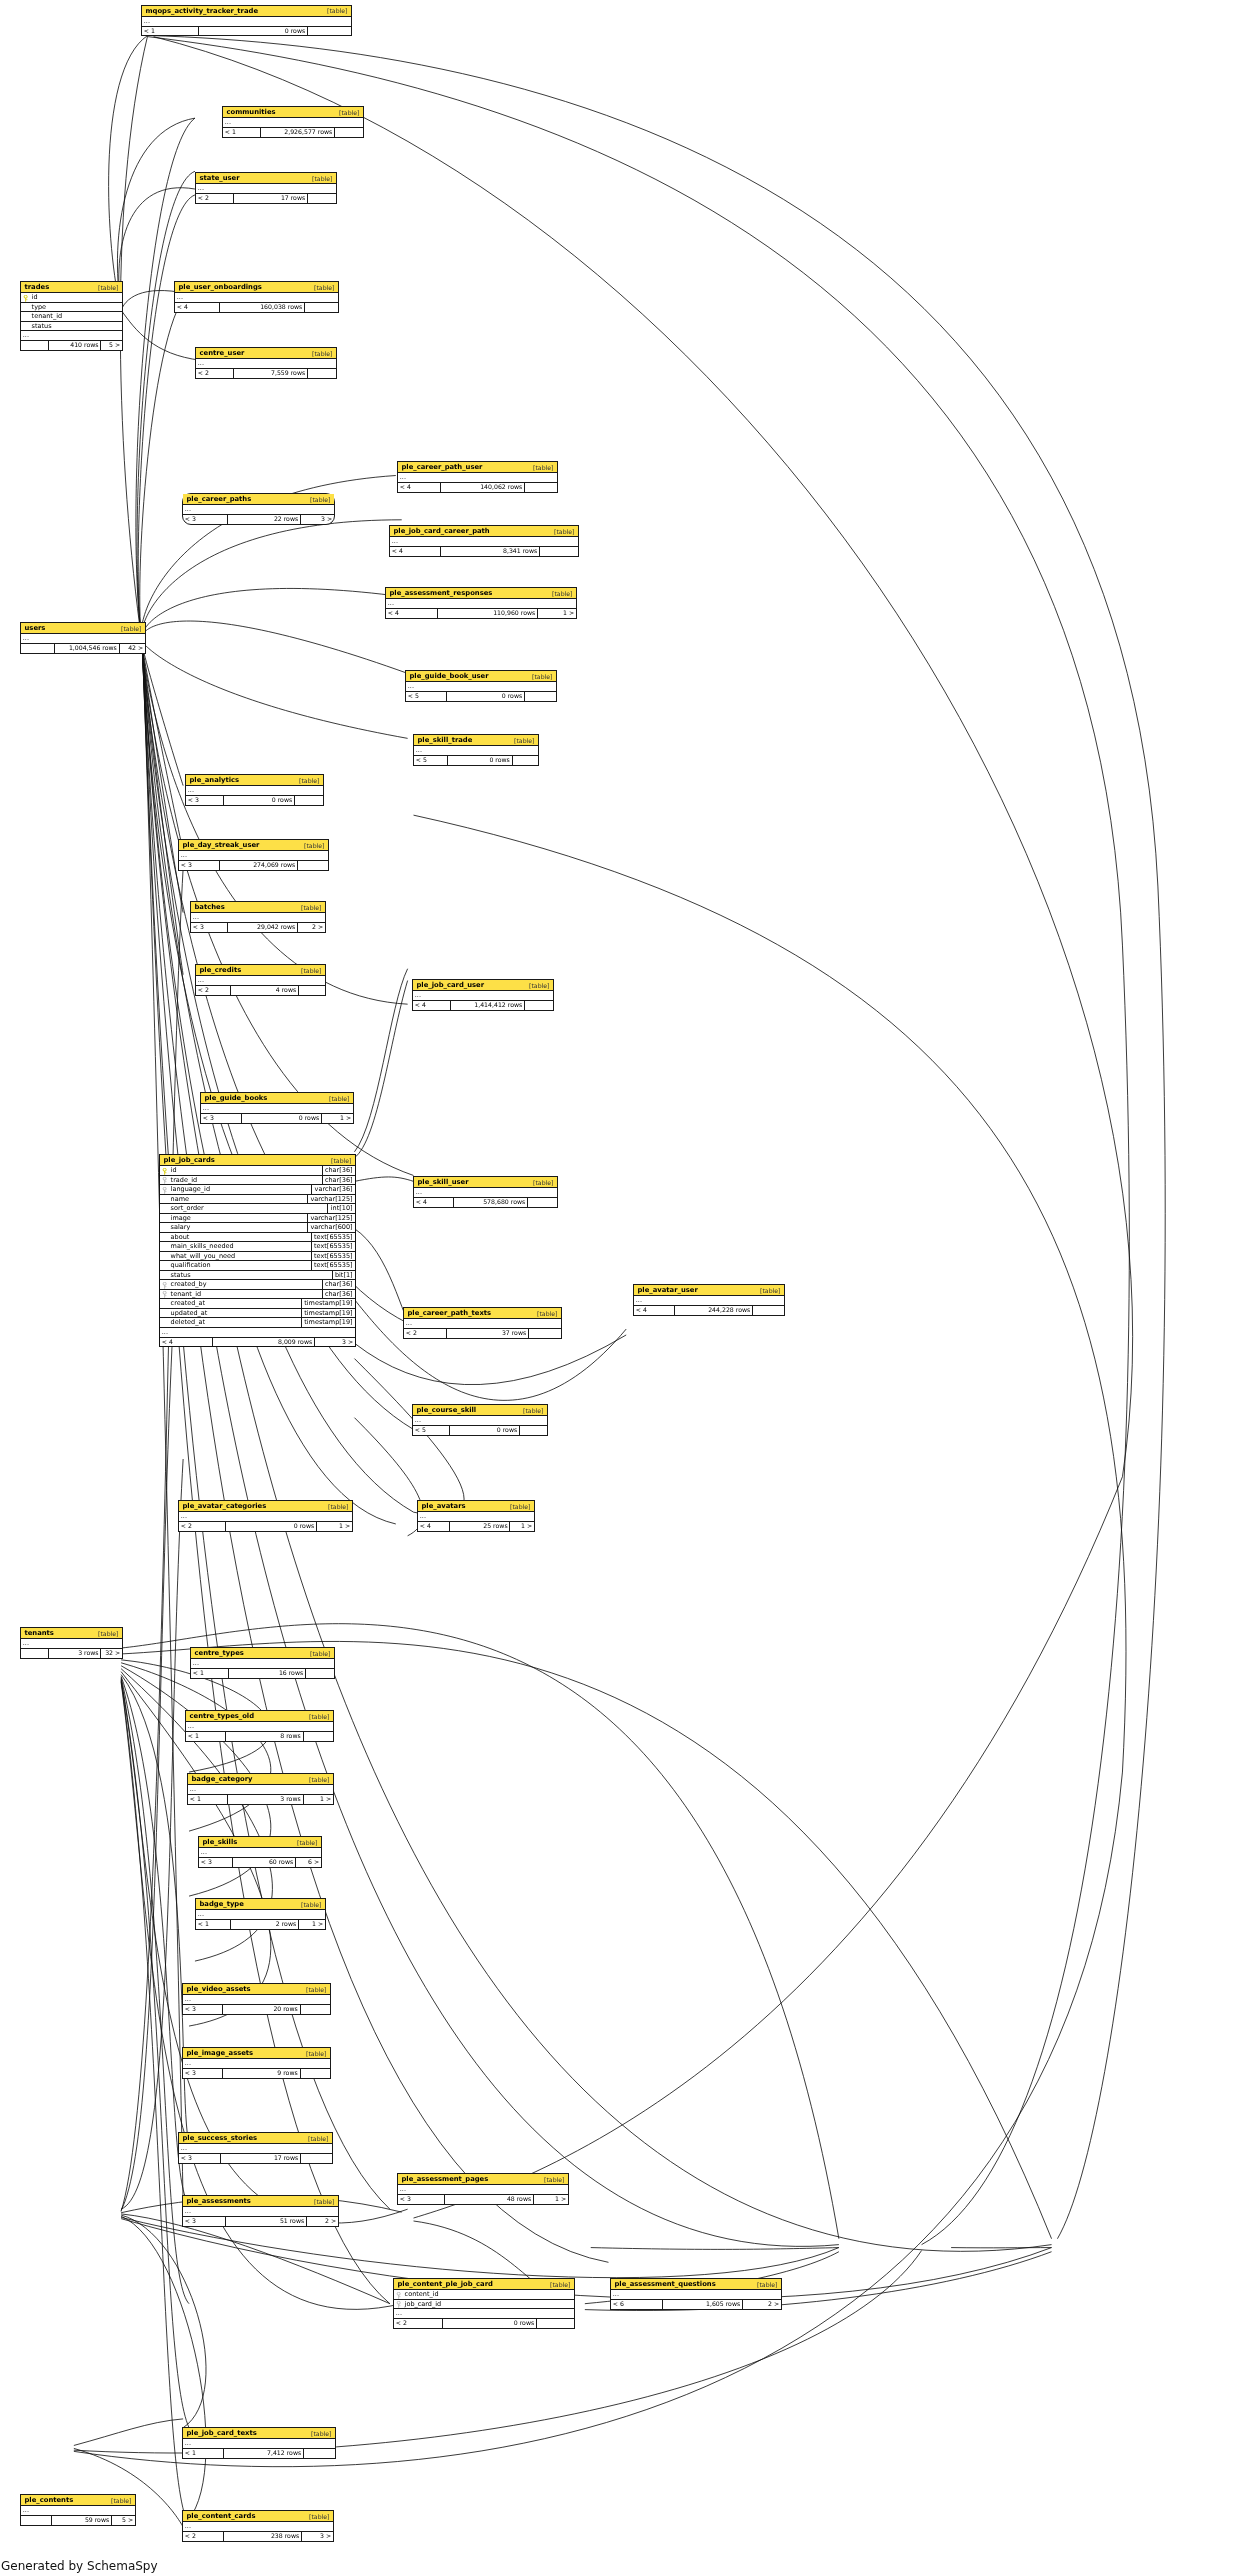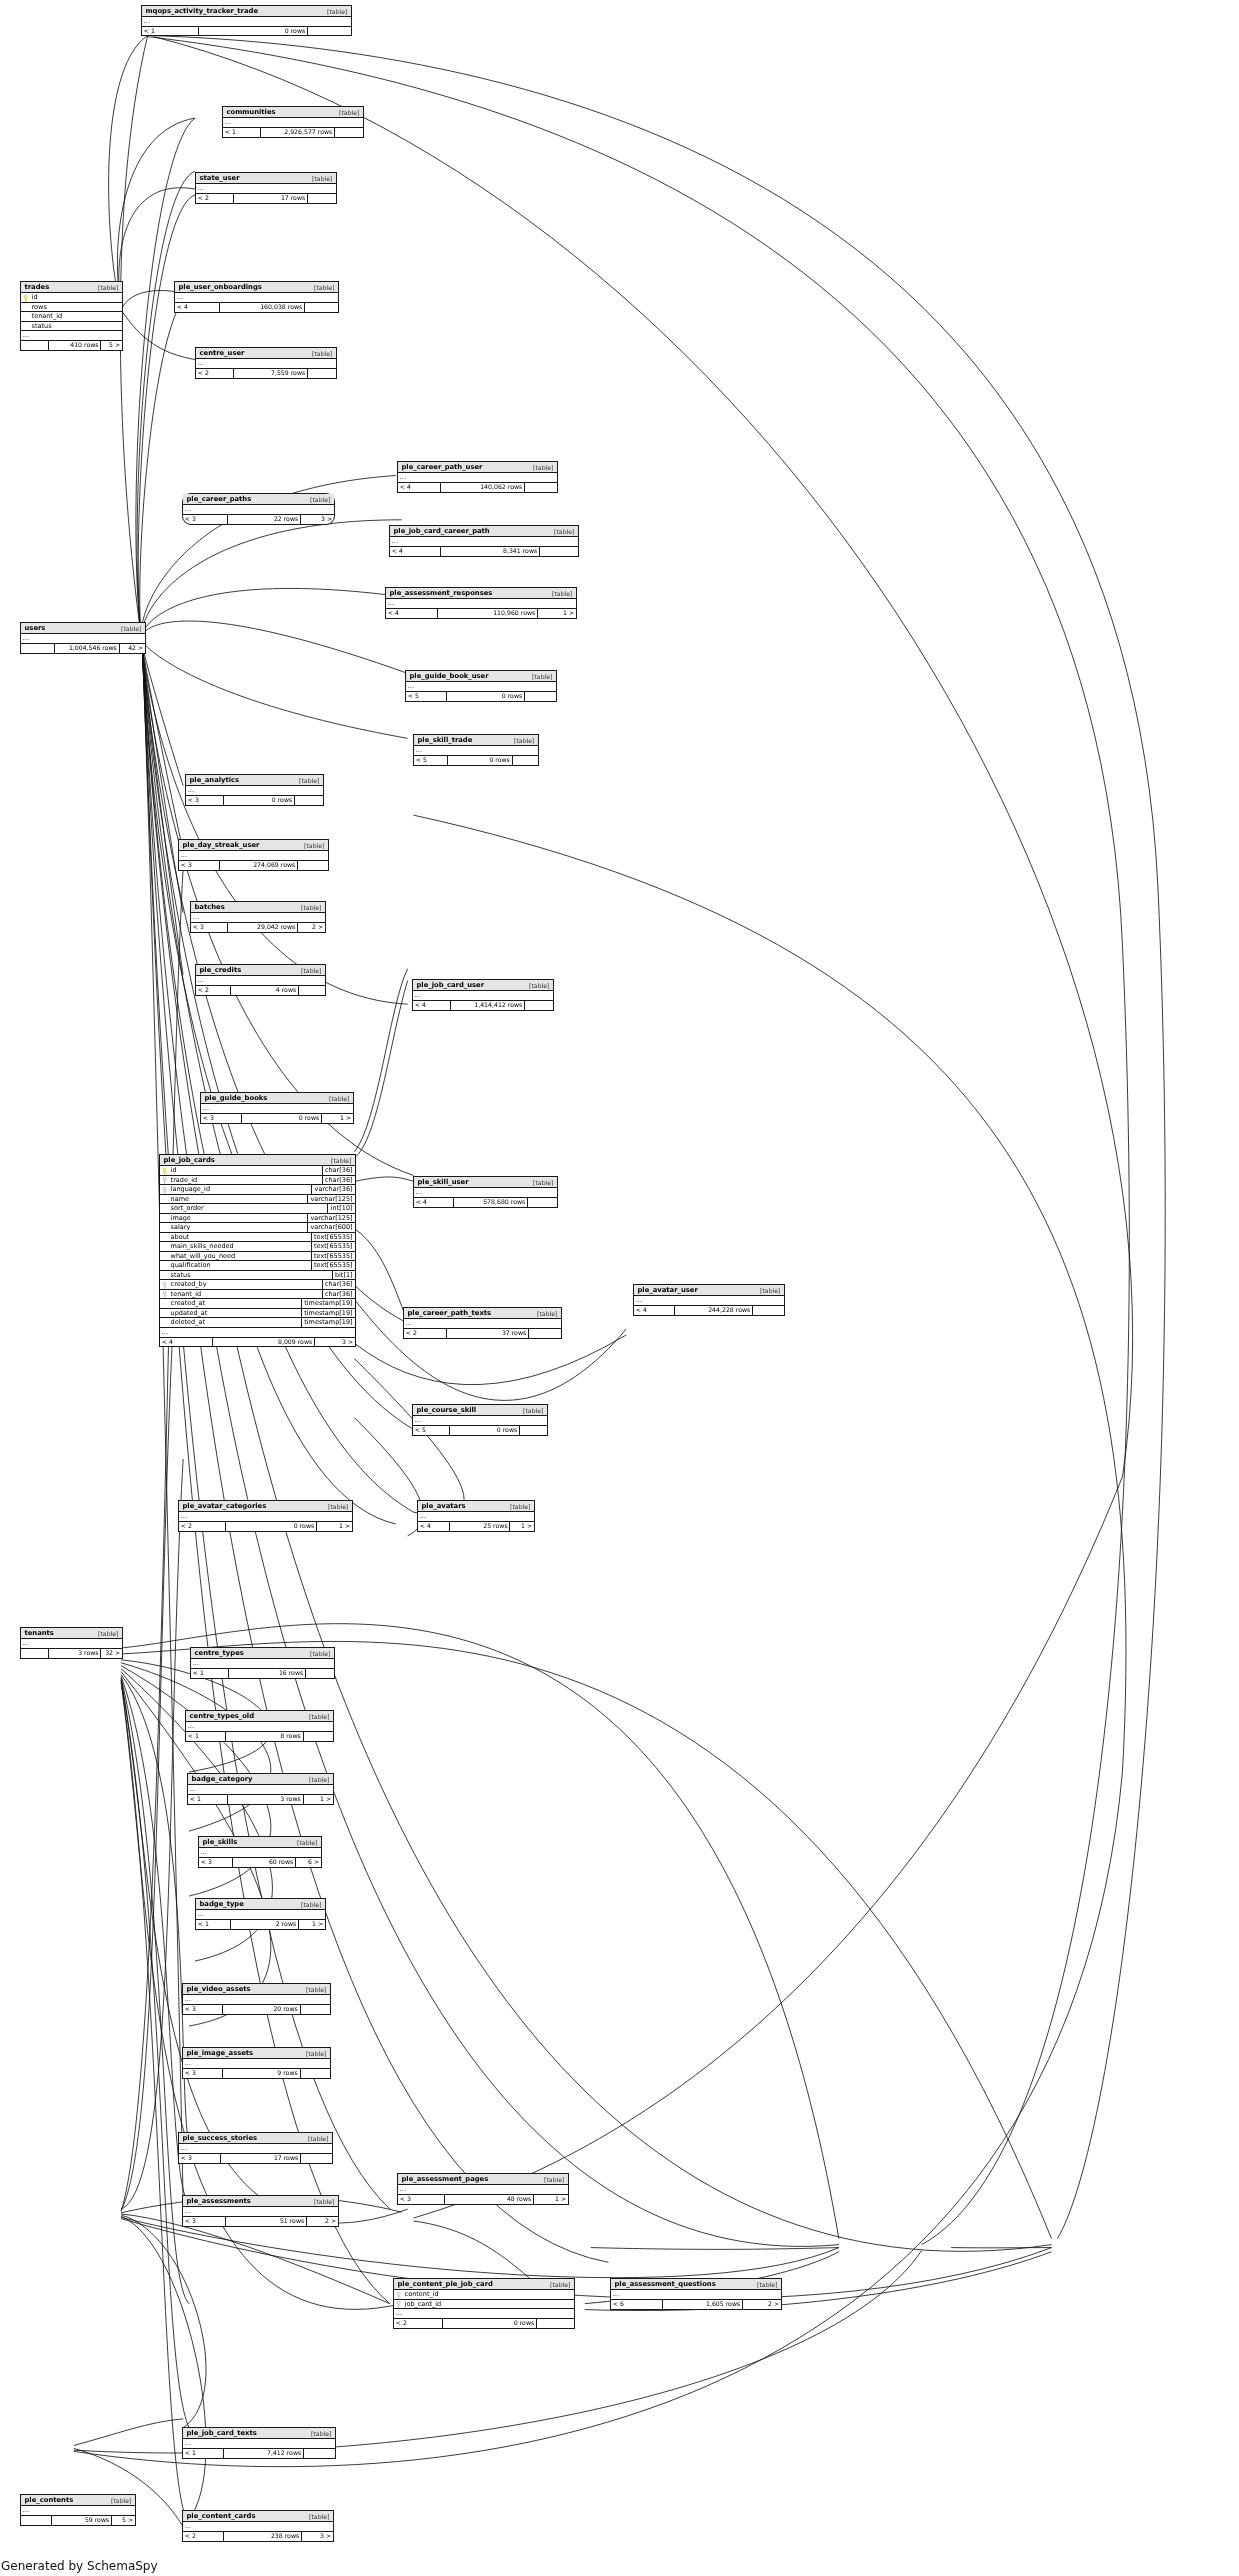--- a/index.html
+++ b/index.html
@@ -2,22 +2,22 @@
 <html style="font-size:9.5px"><head>
 <meta charset="utf-8">
 <style>
   html,body{margin:0;padding:0;background:#ffffff;}
   body{font-family:"DejaVu Sans","Liberation Sans",sans-serif;}
   #canvas{position:relative;width:1240px;height:2576px;overflow:hidden;background:#fff;}
   #edges{position:absolute;left:0;top:0;width:1240px;height:2576px;pointer-events:none;}
 
   .tbl{position:absolute;border:0.6px solid #1a1a1a;background:#fff;box-sizing:border-box;}
   .tbl.thick{border:1.2px solid #111;}
-  .tbl .hdr{background:#e5e5e5;border-bottom:0.6px solid #1a1a1a;
-            display:flex;align-items:flex-end;justify-content:space-between;
+  .tbl .hdr{background:#fde047;border-bottom:0.6px solid #1a1a1a;
+            display:flex;align-items:center;justify-content:space-between;
             padding:1.2px 3.5px;white-space:nowrap;}
   .tbl .hdr .nm{font-weight:bold;font-size:6.8px;color:#000;}
   .tbl .hdr .tg{font-size:6.2px;color:#333;padding-left:5.3px;}
   .tbl .ell{border-bottom:0.6px solid #1a1a1a;font-size:6.5px;padding:0 1.8px;line-height:8.9px;height:8.9px;color:#000;}
   .tbl .ftr{display:flex;font-size:6.2px;line-height:8.3px;height:8.3px;}
   .tbl .ftr > div{border-right:0.6px solid #1a1a1a;padding:0 1.8px;white-space:nowrap;overflow:hidden;box-sizing:border-box;}
   .tbl .ftr > div:last-child{border-right:none;}
   .ftr .c1{text-align:left;}
   .ftr .c2{text-align:right;flex:1;}
   .ftr .c3{text-align:right;}
@@ -192,21 +192,21 @@
         <div class="col">
           <span class="cn"><span class="key">
               <svg viewBox="0 0 9 12" width="5.3" height="7">
                 <circle cx="4.5" cy="3" r="2.6" fill="none" stroke="#d9cc00" stroke-width="1.6"></circle>
                 <rect x="3.8" y="4.6" width="1.5" height="7" fill="#d9cc00"></rect>
                 <rect x="5.3" y="7.4" width="2.2" height="1.4" fill="#d9cc00"></rect>
               </svg>
             </span>id</span>
         </div>
         <div class="col">
-          <span class="cn">rows</span>
+          <span class="cn">type</span>
         </div>
         <div class="col">
           <span class="cn">tenant_id</span>
         </div>
         <div class="col">
           <span class="cn">status</span>
         </div>
       </div>
       <div class="ell">...</div>
       <div class="ftr">

